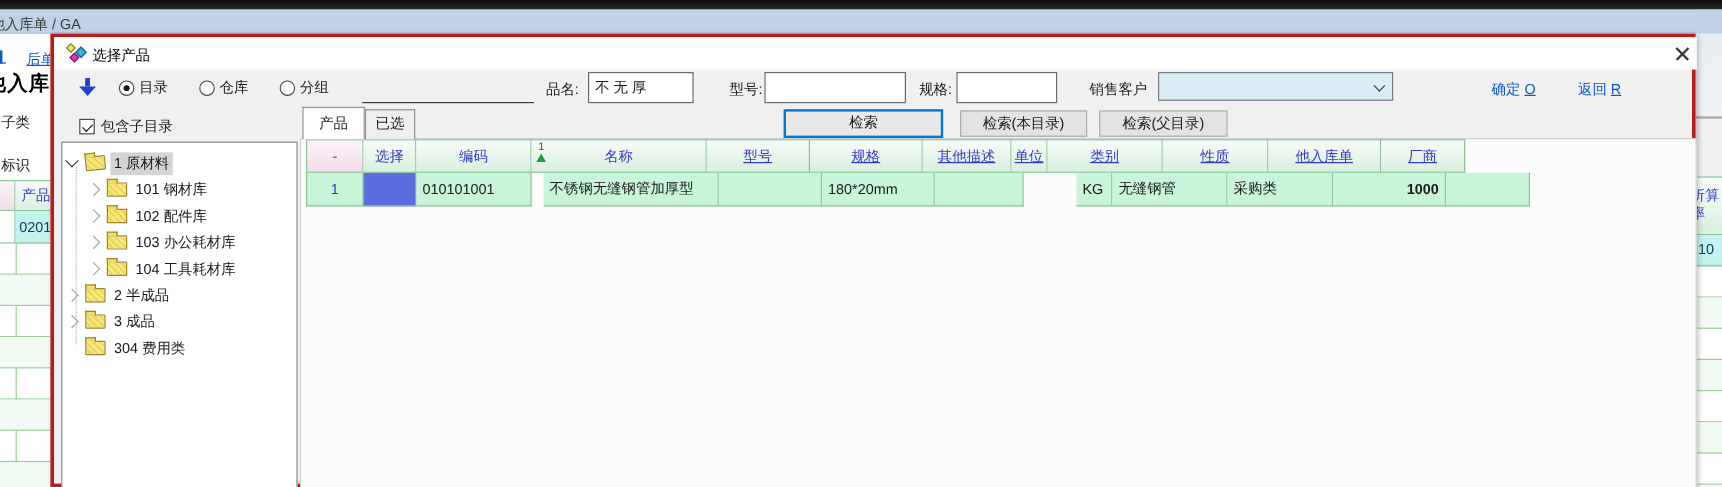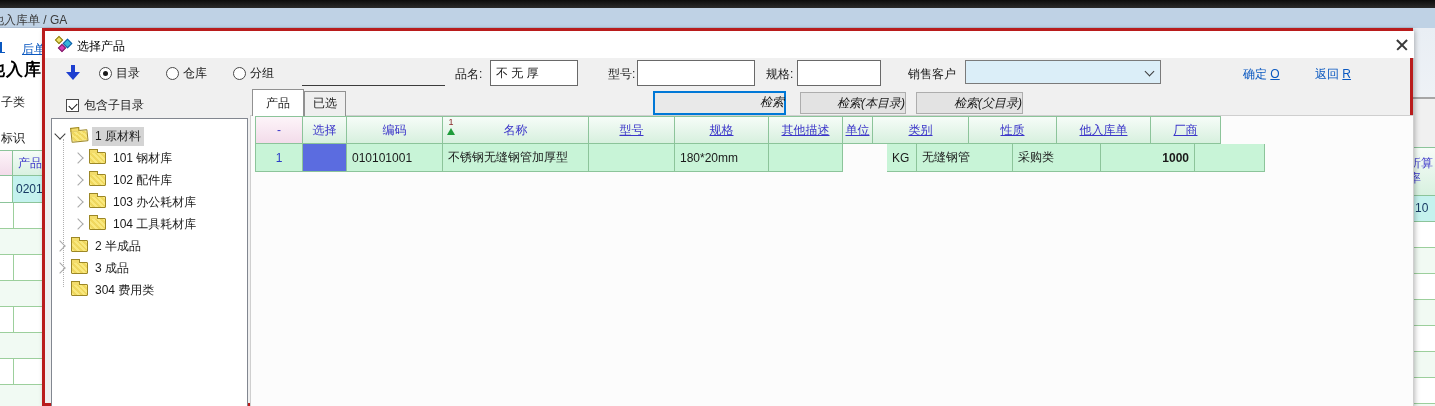--- a/index.html
+++ b/index.html
@@ -66,21 +66,21 @@
   .link .u { text-decoration:underline; }
   .chk-row { left:21px; top:66px; display:flex; gap:5px; align-items:center; }
   .cb { width:13px; height:13px; border:1px solid #4a4a4a; background:#fff; position:relative; display:inline-block; }
   .cb.on::after { content:""; position:absolute; left:2px; top:3px; width:7px; height:4px; border-left:1.6px solid #111; border-bottom:1.6px solid #111; transform:rotate(-45deg); }
 
   
   .content-panel { left:205px; top:84px; width:1164px; height:294px; background:#fcfcfc; border:1px solid #cfcfcf; }
   .tab { border:1px solid #919191; border-bottom:none; text-align:center; z-index:3; }
   .tab.active { background:#fff; line-height:26px; }
   .tab.inactive { background:#efefef; line-height:23px; }
-  .btn { text-align:right; cursor:pointer;font-style:italic; }
+  .btn { text-align:center; cursor:pointer; }
   .btn.primary { border:2px solid #0078d7; background:#e9e9e9; line-height:19px; }
   .btn.normal { border:1px solid #adadad; background:#e3e3e3; line-height:20px; }
 
   
   .tree-panel { left:6px; top:87px; width:197px; height:291px; background:#fff; border:1px solid #828790; overflow:hidden; }
   .tree-item { position:absolute; left:0; height:20px; display:flex; align-items:center; white-space:nowrap; cursor:default; }
   .chev-exp { width:8px; height:8px; border-right:1.6px solid #3c3c3c; border-bottom:1.6px solid #3c3c3c; transform:rotate(45deg); display:inline-block; margin-top:-4px; }
   .chev-col { width:8px; height:8px; border-top:1.4px solid #a8a8a8; border-right:1.4px solid #a8a8a8; transform:rotate(45deg); display:inline-block; }
   .folder { width:17px; height:12px; background:repeating-linear-gradient(45deg,#f9e87e 0 2px,#efd75e 2px 4px); border:1px solid #9c8726; border-radius:1px; position:relative; display:inline-block; }
   .folder::before { content:""; position:absolute; top:-4px; left:-1px; width:7px; height:3px; background:#f3dc6b; border:1px solid #9c8726; border-bottom:none; }
@@ -290,21 +290,21 @@
           <span>他入库单</span>
         </div>
         <div class="th ul" style="width: 70px;">
           <span>厂商</span>
         </div>
       </div>
       <div class="trow">
         <div class="td center rnum" style="width: 48px;">1</div>
         <div class="td rsel" style="width: 44px;"></div>
         <div class="td" style="width: 96px;">010101001</div>
-        <div class="td" style="width: 146px;">不锈钢无缝钢管加厚型</div>
+        <div class="td" style="width: 146px; margin-left: 10px;">不锈钢无缝钢管加厚型</div>
         <div class="td" style="width: 86px;"></div>
         <div class="td" style="width: 94px;">180*20mm</div>
         <div class="td" style="width: 74px;"></div>
         <div class="td" style="width: 30px; margin-left: 44px;">KG</div>
         <div class="td" style="width: 96px;">无缝钢管</div>
         <div class="td" style="width: 88px;">采购类</div>
         <div class="td right" style="width: 94px; font-weight: bold;">1000</div>
         <div class="td" style="width: 70px;"></div>
       </div>
     </div>

